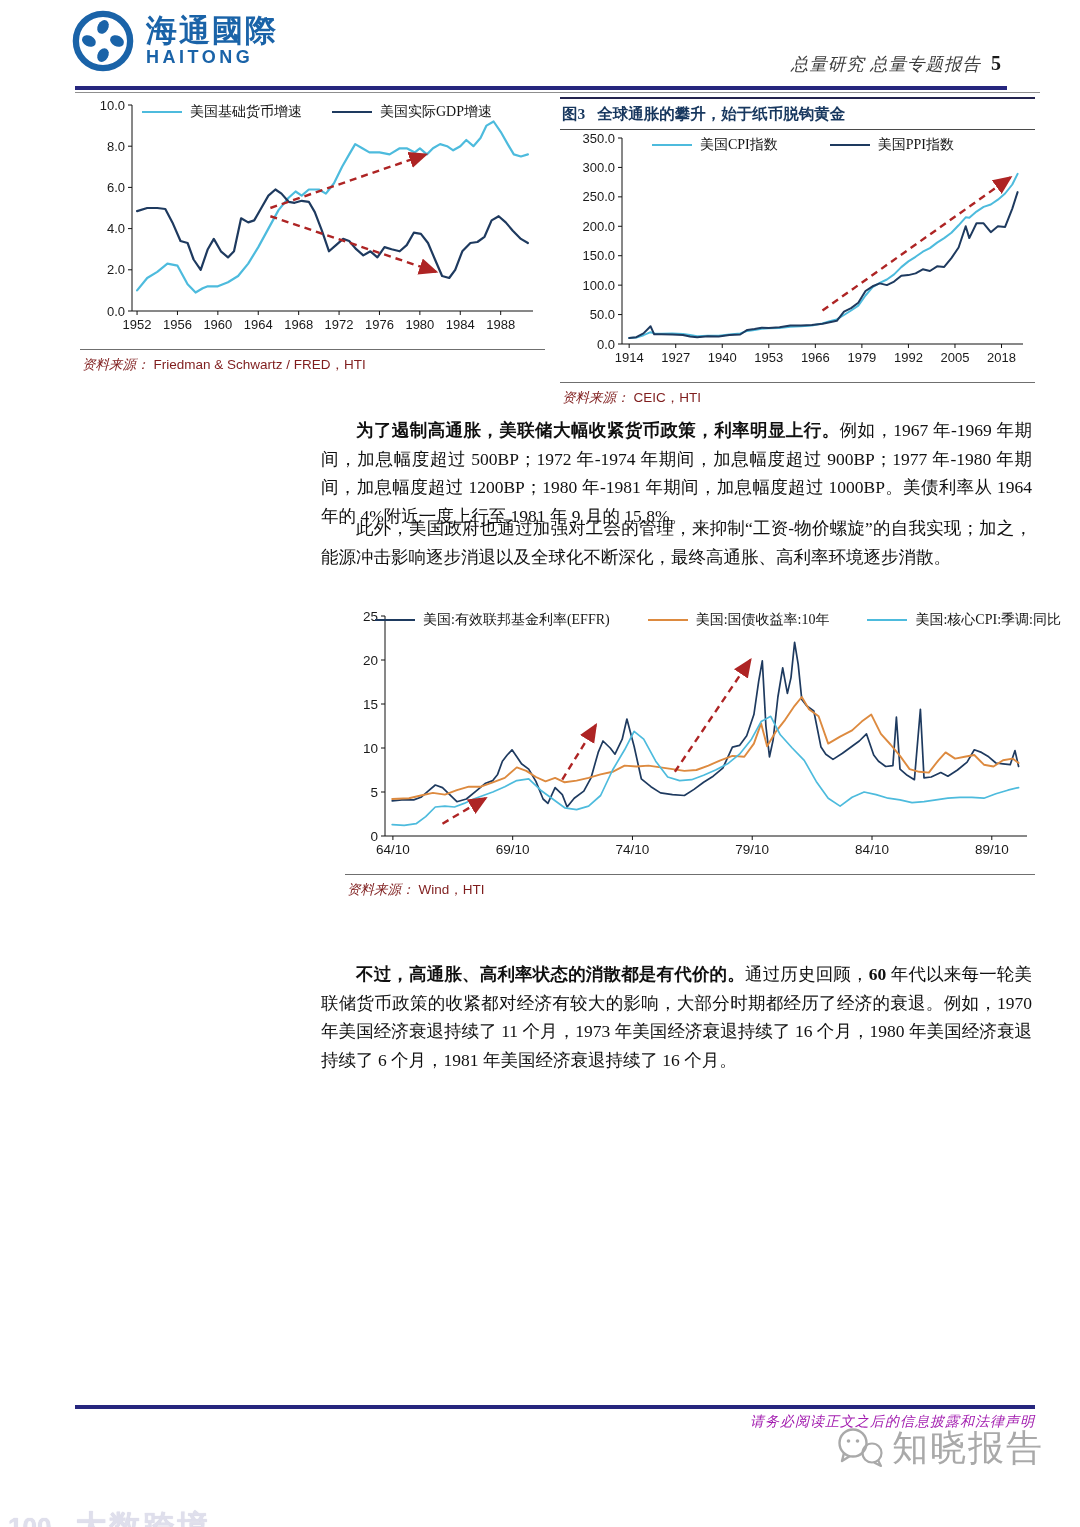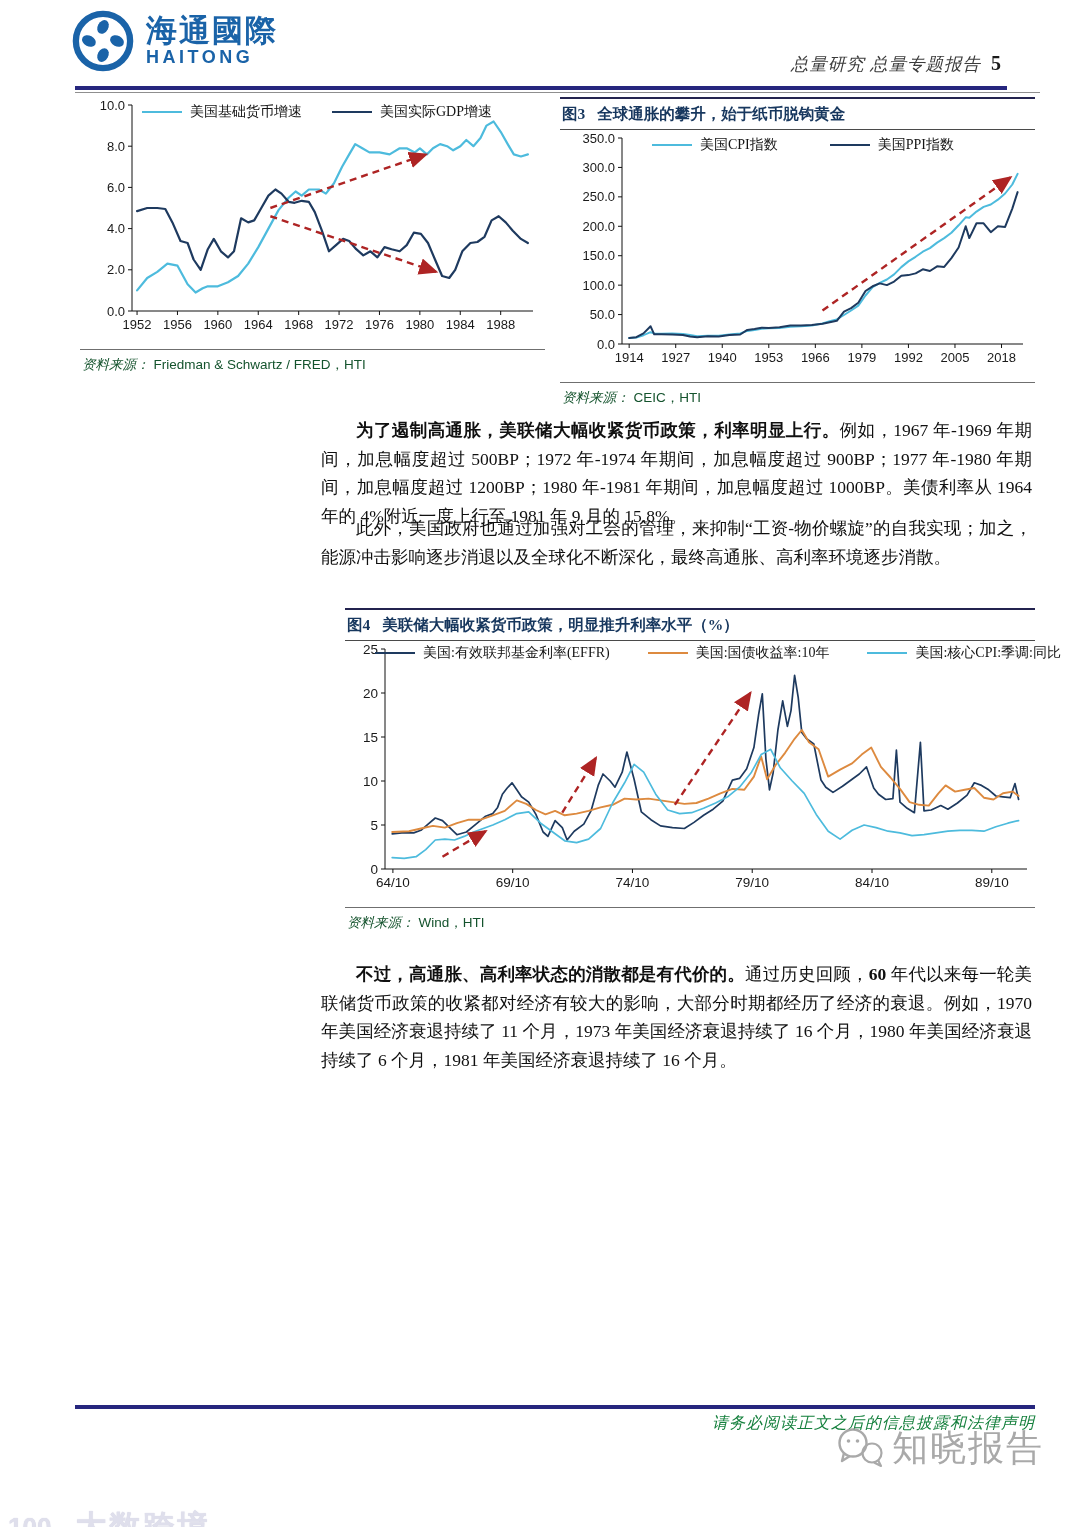--- a/index.html
+++ b/index.html
@@ -15,38 +15,38 @@
   .header-right{position:absolute;top:52px;right:78px;font-family:"Liberation Serif",serif;
     font-style:italic;font-size:17.5px;color:#3a3a3a;letter-spacing:1px;}
   .page-num{font-style:normal;font-weight:bold;font-size:20px;color:#1a1a1a;margin-left:10px;}
   .rule-navy-top{position:absolute;left:75px;width:932px;top:86px;height:3.5px;background:#26267E;}
   .rule-gray-top{position:absolute;left:75px;width:965px;top:92px;height:1px;background:#8f8f8f;}
   
   .fig{position:absolute;background:#fff;}
   .fig-title{display:flex;gap:12px;align-items:baseline;border-top:2.5px solid #23234F;
     border-bottom:1px solid #4a4a4a;padding:5px 2px 4px;color:#17375E;font-weight:bold;
     font-size:15.5px;font-family:"Liberation Serif",serif;}
-  .fig-source{border-top:1px solid #6f6f6f;padding:6px 2px 4px;font-size:13.5px;color:#14532d;}
+  .fig-source{border-top:1px solid #6f6f6f;padding:6px 2px 4px;font-size:13.5px;color:#7f1d1d;}
   .src-label{font-style:italic;font-family:"Liberation Serif",serif;margin-right:4px;}
   .chart-wrap{position:relative;}
   .chart-legend{position:absolute;display:flex;align-items:center;font-size:14px;color:#141414;
     font-family:"Liberation Serif",serif;white-space:nowrap;}
   .leg-item{display:flex;align-items:center;gap:8px;}
   .leg-swatch{display:inline-block;width:40px;height:2.6px;}
   #legend-fig2{top:6px;left:62px;gap:30px;}
   #legend-fig3{top:6px;left:92px;gap:52px;}
   #legend-fig4{top:3px;left:30px;gap:38px;font-size:14px;}
   
   .body-para{position:absolute;left:321px;width:711px;margin:0;text-align:justify;
     font-family:"Liberation Serif",serif;font-size:17.5px;line-height:28.5px;color:#101010;
     text-indent:2em;}
   
   .rule-navy-bottom{position:absolute;left:75px;width:960px;top:1405px;height:3.5px;background:#26267E;}
   .footer-disclaimer{position:absolute;right:45px;top:1413px;font-family:Liberation Mono, monospace;
-    font-style:italic;font-size:16px;color:#15803d;letter-spacing:1px;}
+    font-style:italic;font-size:14px;color:#a21caf;letter-spacing:1px;}
   .wm-zhixiao{position:absolute;right:36px;top:1424px;display:flex;align-items:center;gap:6px;
     color:#9b9b9b;opacity:.85;}
   .wm-zhixiao-text{font-size:36px;letter-spacing:2px;font-family:"Liberation Sans",sans-serif;}
   .wm-dashu{position:absolute;left:8px;top:1478px;display:flex;align-items:center;gap:24px;
     color:#dfdfec;font-weight:bold;font-size:31px;letter-spacing:3px;
     text-shadow:0 0 1px #ccccdd;font-family:"Liberation Sans",sans-serif;margin-top:28px;}
   .wm-dashu-prefix{font-size:26px;letter-spacing:0;}
   svg text{font-family:"Liberation Sans",sans-serif;}
 </style>
 </head>
@@ -218,24 +218,20 @@
   </div>
   <div class="fig-source">
     <span class="src-label">资料来源：</span><span>CEIC，HTI</span>
   </div>
 </div>
 
 <p class="body-para" style="top:416px;"><span style="font-weight: 700;">为了遏制高通胀，美联储大幅收紧货币政策，利率明显上行。</span><span>例如，1967 年-1969 年期间，加息幅度超过 500BP；1972 年-1974 年期间，加息幅度超过 900BP；1977 年-1980 年期间，加息幅度超过 1200BP；1980 年-1981 年期间，加息幅度超过 1000BP。美债利率从 1964 年的 4%附近一度上行至 1981 年 9 月的 15.8%。</span></p>
 <p class="body-para" style="top:514px;"><span>此外，美国政府也通过加强对工会的管理，来抑制“工资-物价螺旋”的自我实现；加之，能源冲击影响逐步消退以及全球化不断深化，最终高通胀、高利率环境逐步消散。</span></p>
 
 <div class="fig" style="left:345px;top:608px;width:690px;">
-  <div class="fig-title">
-    <span>图4</span>
-    <span>美联储大幅收紧货币政策，明显推升利率水平（%）</span>
-  </div>
   <div class="chart-wrap">
     <svg width="690" height="262">
         <defs>
           <marker id="ah-fig4" markerWidth="10" markerHeight="9" refX="7" refY="3.5" orient="auto">
             <path d="M0,0 L8,3.5 L0,7 Z" fill="#AE2424"></path>
           </marker>
         </defs>
         <g stroke="#111" stroke-width="1">
           <line x1="40" y1="8" x2="40" y2="228"></line>
           <line x1="40" y1="228" x2="682" y2="228"></line>

